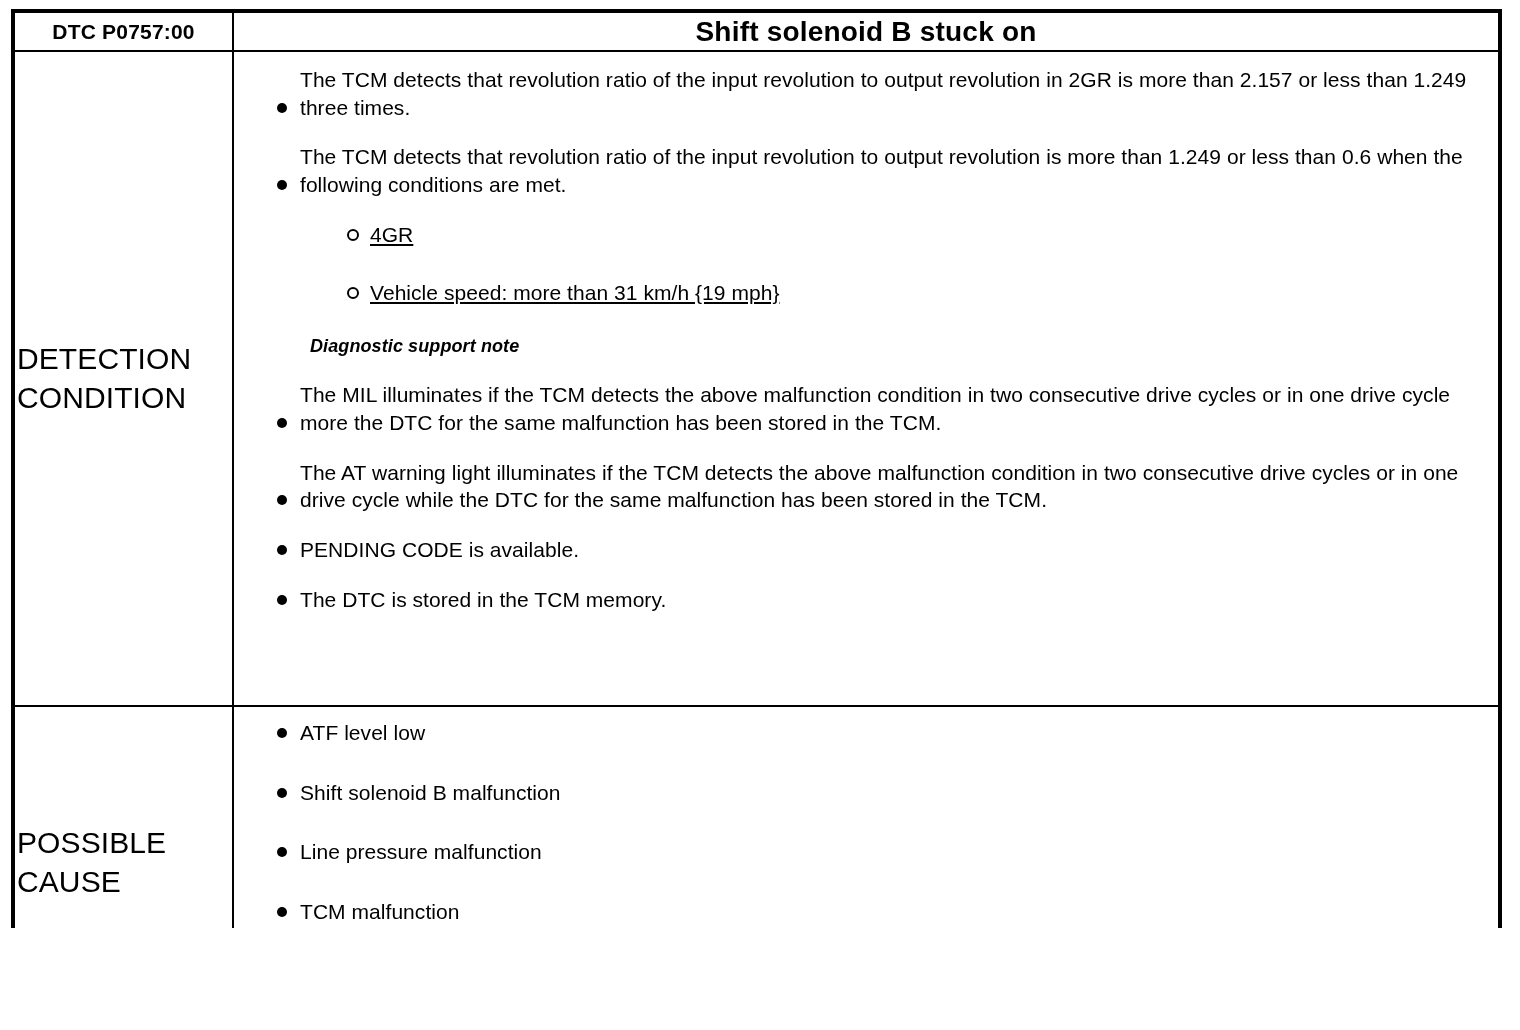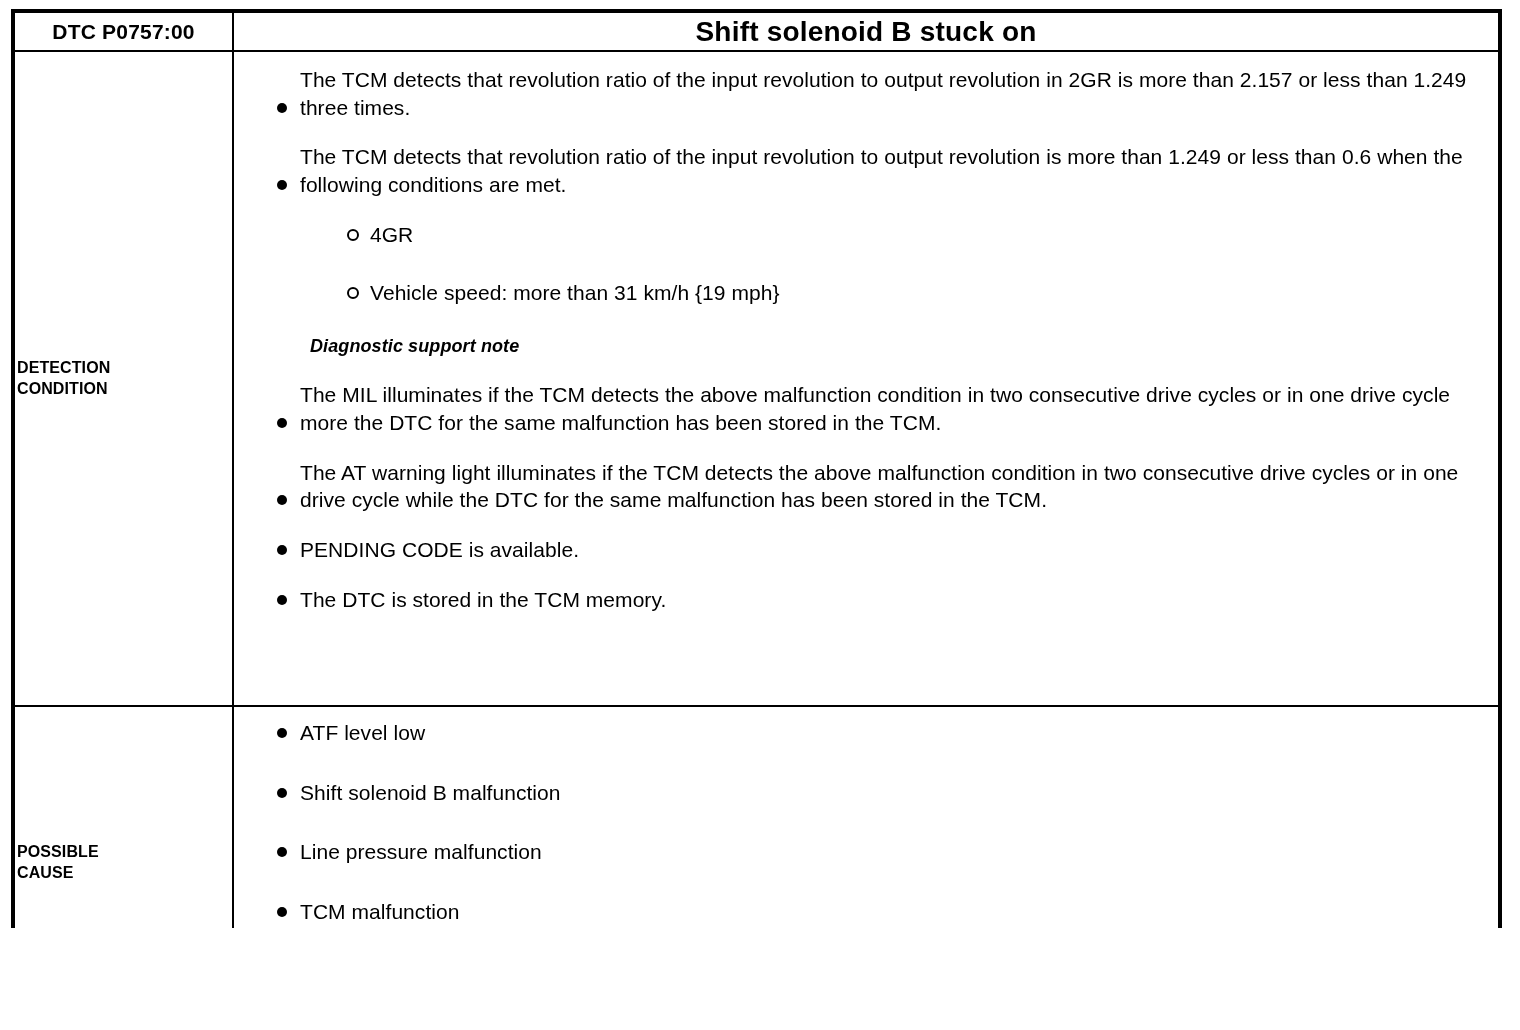--- a/index.html
+++ b/index.html
@@ -78,22 +78,22 @@
   .row-cause     { flex: 1 1 auto; }
 
   .label-cell {
     flex: 0 0 219px;
     border-right: 2px solid #000000;
     display: flex;
     align-items: center;
     padding-left: 2px;
   }
   .label-text {
-    font-size: 16px;
-    font-weight: bold;
+    font-size: 30px;
+    font-weight: normal;
     line-height: 1.28;
     letter-spacing: 0.1px;
     white-space: pre-line;
   }
 
   .content-cell {
     flex: 1 1 auto;
     min-width: 0;
     padding: 0;
     position: relative;
@@ -142,21 +142,21 @@
     vertical-align: middle;
     margin-top: -3px;
   }
 
   .bitem-text { flex: 1 1 auto; min-width: 0; }
 
   
   .detection-body { padding: 14px 22px 0 34px; }
   .detection-body .bitem { margin-bottom: 22px; }
   .detection-body .sub-list { margin: 0 0 0 70px; }
-  .detection-body .sub-list .bitem { margin-bottom: 30px; }
+  .detection-body .sub-list .bitem { margin-bottom: 30px; text-decoration: underline; }
   .note-heading {
     font-size: 18px;
     font-weight: bold;
     margin: 0 0 24px 42px;
     letter-spacing: 0.1px;
     font-style: italic;
   }
 
   
   .cause-body { padding: 12px 22px 0 34px; }

